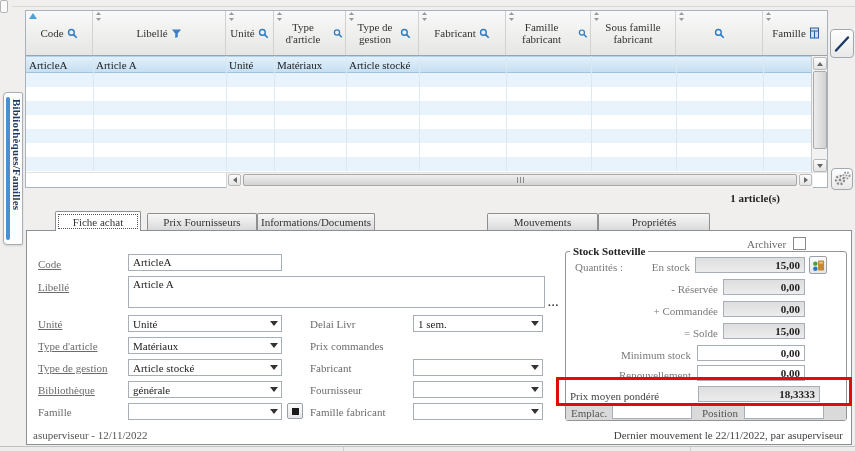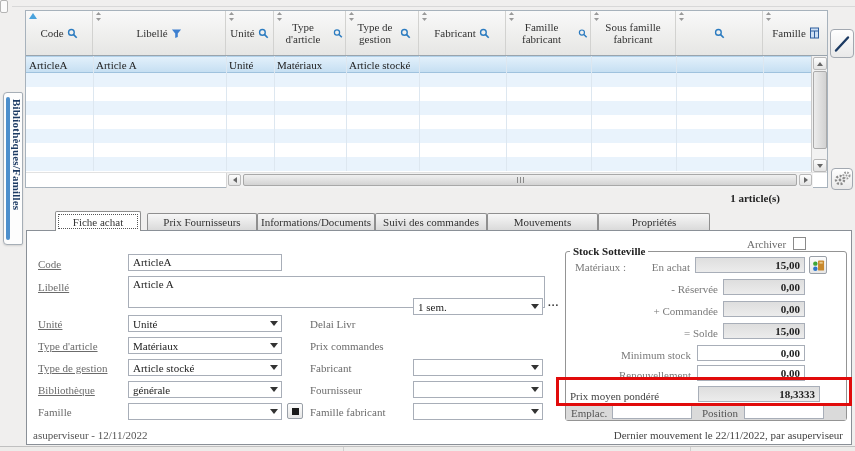--- a/index.html
+++ b/index.html
@@ -302,23 +302,20 @@
   <div class="tab active" style="left:55px;width:86px">
       <span class="focus-dots"></span>
       <span>Fiche achat</span>
     </div>
   <div class="tab" style="left:147px;width:110px">
       <span>Prix Fournisseurs</span>
     </div>
   <div class="tab" style="left:257px;width:118px">
       <span>Informations/Documents</span>
     </div>
-  <div class="tab" style="left:375px;width:112px">
-      <span>Suivi des commandes</span>
-    </div>
   <div class="tab" style="left:487px;width:111px">
       <span>Mouvements</span>
     </div>
   <div class="tab" style="left:598px;width:112px">
       <span>Propriétés</span>
     </div>
 
   <div class="panel"></div>
 
   <span class="flabel" style="left:747px;top:238px">Archiver</span>
@@ -360,21 +357,21 @@
     <span class="val"></span>
       <span class="arr"></span>
   </div>
   <div class="sq-btn" style="left:287px;top:403px">
       <span class="blk"></span>
     </div>
 
   <span class="status-text" style="left:33px;top:429px">asuperviseur - 12/11/2022</span>
 
   <span class="flabel" style="left:310px;top:318px">Delai Livr</span>
-  <div class="dd" style="left:413px;top:298px;width:130px;height:17px">
+  <div class="dd" style="left:413px;top:315px;width:130px;height:17px">
     <span class="val">1 sem.</span>
       <span class="arr"></span>
   </div>
 
   <span class="flabel" style="left:310px;top:340px">Prix commandes</span>
 
   <span class="flabel" style="left:310px;top:362px">Fabricant</span>
   <div class="dd" style="left:413px;top:359px;width:130px;height:17px">
     <span class="val"></span>
       <span class="arr"></span>
@@ -388,23 +385,23 @@
 
   <span class="flabel" style="left:310px;top:406px">Famille fabricant</span>
   <div class="dd" style="left:413px;top:403px;width:130px;height:17px">
     <span class="val"></span>
       <span class="arr"></span>
   </div>
 
   <div class="fieldset"></div>
   <span class="legend">Stock Sotteville</span>
 
-  <span class="slabel" style="left:575px;top:261px">Matériaux :</span>
-
-  <span class="slabel r" style="left:600px;top:261px;width:90px">En achat</span>
+  <span class="slabel" style="left:575px;top:261px">Quantités :</span>
+
+  <span class="slabel r" style="left:600px;top:261px;width:90px">En stock</span>
   <div class="tinput num ro" style="left:695px;top:257px;width:110px;height:16px">15,00</div>
   <div class="sq-btn" style="left:809px;top:256px;width:18px;height:18px">
     <svg width="13" height="13" viewBox="0 0 14 14">
       <rect x="6.5" y="1.5" width="6.5" height="11" rx="1" fill="#c8882c"></rect>
       <rect x="8" y="3" width="3.5" height="2" fill="#e8c88c"></rect>
       <circle cx="3.6" cy="5" r="2.4" fill="#3fa535"></circle>
       <circle cx="3.6" cy="10.4" r="2.4" fill="#2e75c8"></circle>
     </svg>
   </div>
 

